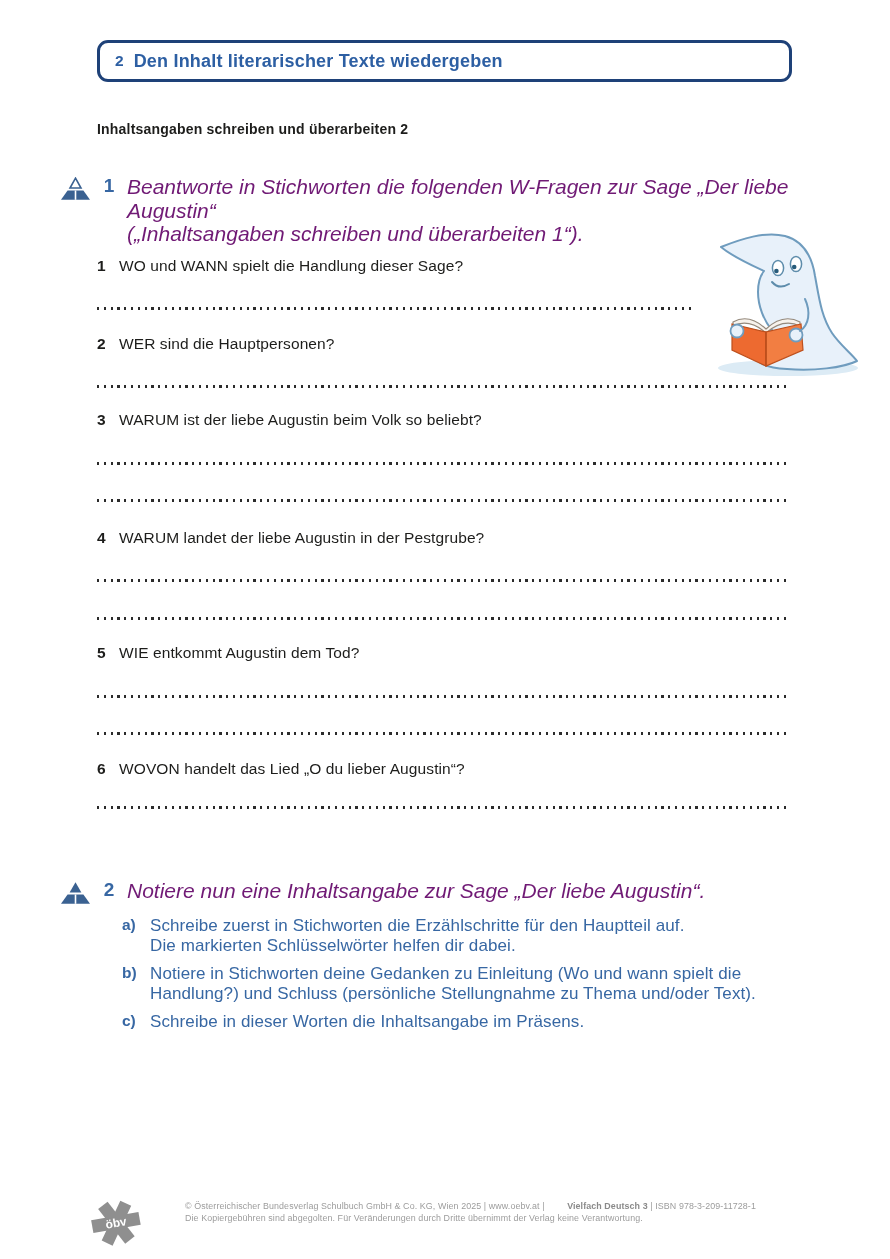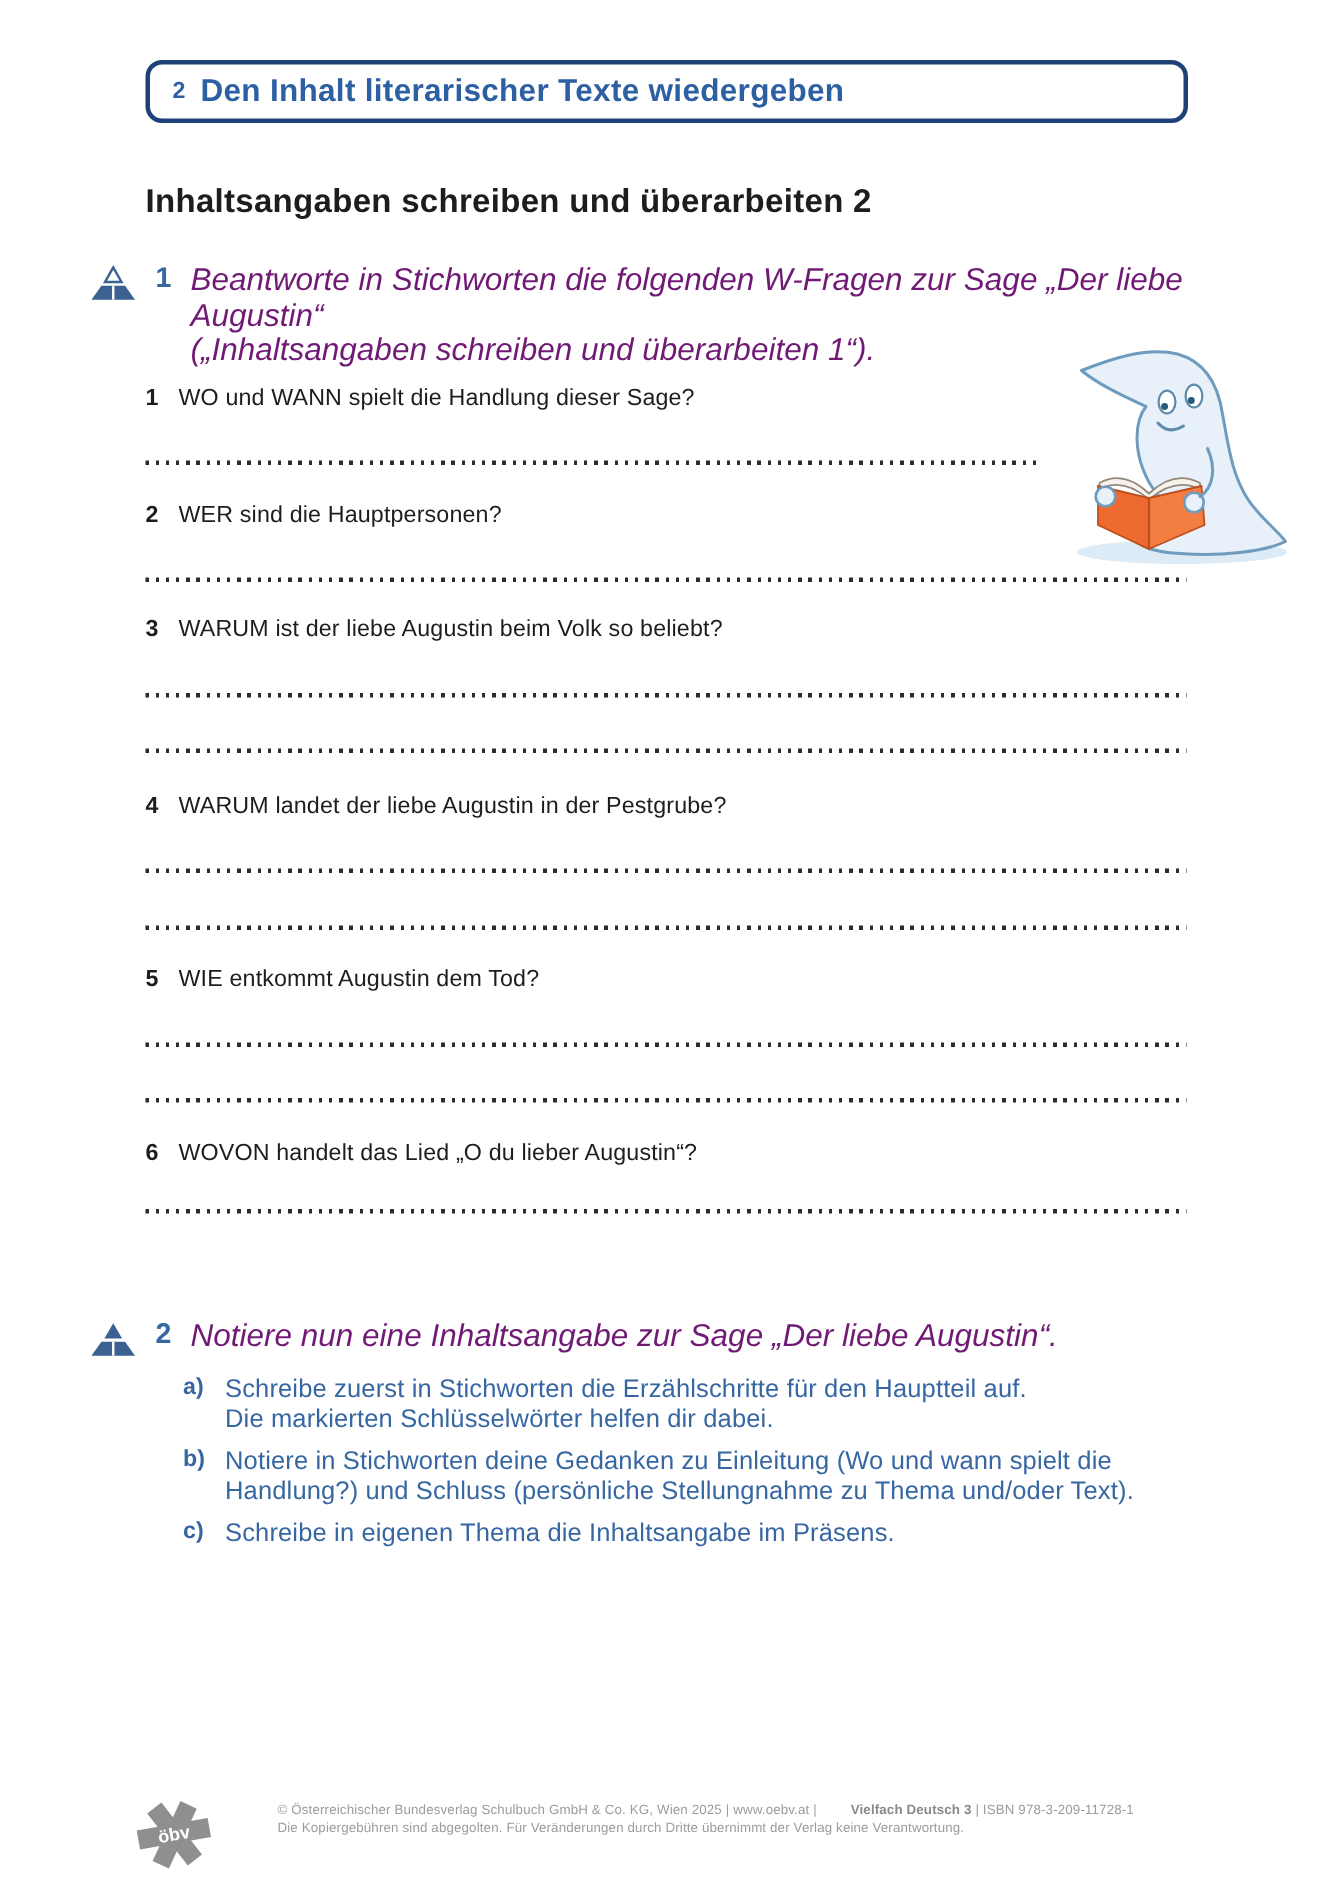--- a/index.html
+++ b/index.html
@@ -13,26 +13,26 @@
   .chapter-box {
     position:absolute; left:97px; top:40px; width:695px; height:42px;
     border:3.5px solid #1e4178; border-radius:11px;
     display:flex; align-items:center; padding-left:15px;
     background:#ffffff;
   }
   .chapter-box .chapter-num {
     color:#2d5fa3; font-weight:bold; font-size:15.5px; margin-right:10px;
   }
   .chapter-box .chapter-title {
-    color:#2d5fa3; font-weight:bold; font-size:21px; letter-spacing:0.2px;
+    color:#2d5fa3; font-weight:bold; font-size:18px; letter-spacing:0.2px;
   }
   
   .page-title {
     position:absolute; left:97px; top:121px;
-    font-size:22px; font-weight:bold; color:#1d1d1b; letter-spacing:0.2px;
+    font-size:14px; font-weight:bold; color:#1d1d1b; letter-spacing:0.2px;
   }
   
   .task-row { position:absolute; left:60px; display:flex; align-items:flex-start; }
   .task-icon { width:31px; height:24px; margin-top:2px; flex:0 0 auto; }
   .task-num {
     color:#3767a3; font-weight:bold; font-size:19px; width:26px; text-align:center;
     margin-left:5px; flex:0 0 auto;
   }
   .task-text {
     color:#701a75; font-size:21px; line-height:23.5px; width:690px; margin-left:5px;font-style:italic;
@@ -169,21 +169,21 @@
   <div class="sub-item" style="top:964px;">
     <span class="sub-label">b)</span>
     <div>
       <div class="sub-line">Notiere in Stichworten deine Gedanken zu Einleitung (Wo und wann spielt die</div>
       <div class="sub-line">Handlung?) und Schluss (persönliche Stellungnahme zu Thema und/oder Text).</div>
     </div>
   </div>
   <div class="sub-item" style="top:1012px;">
     <span class="sub-label">c)</span>
     <div>
-      <div class="sub-line">Schreibe in eigenen Thema die Inhaltsangabe im Präsens.</div>
+      <div class="sub-line">Schreibe in dieser Worten die Inhaltsangabe im Präsens.</div>
     </div>
   </div>
 
   <svg class="footer-logo" viewBox="0 0 62 54">
     <g transform="translate(28,27)" fill="#8f8f8f">
       <rect x="-24" y="-7" width="48" height="13" transform="rotate(-10)"></rect>
       <rect x="-22" y="-6.5" width="44" height="12" transform="rotate(52)"></rect>
       <rect x="-22" y="-6.5" width="44" height="12" transform="rotate(115)"></rect>
     </g>
     <text x="28" y="31" transform="rotate(-10 28 27)" font-family="Liberation Sans, sans-serif" font-size="12" font-weight="bold" fill="#ffffff" text-anchor="middle">öbv</text>

